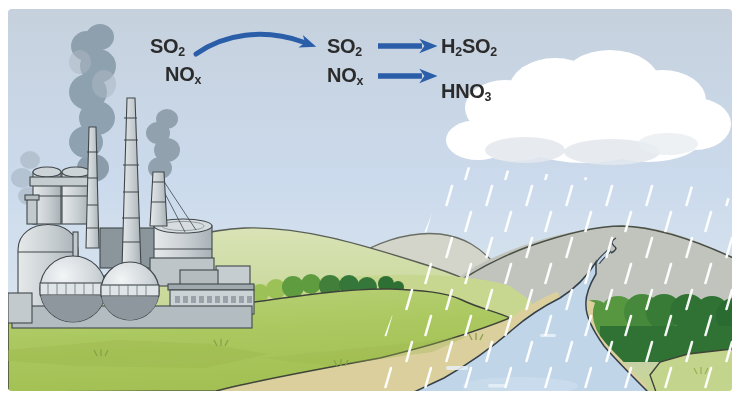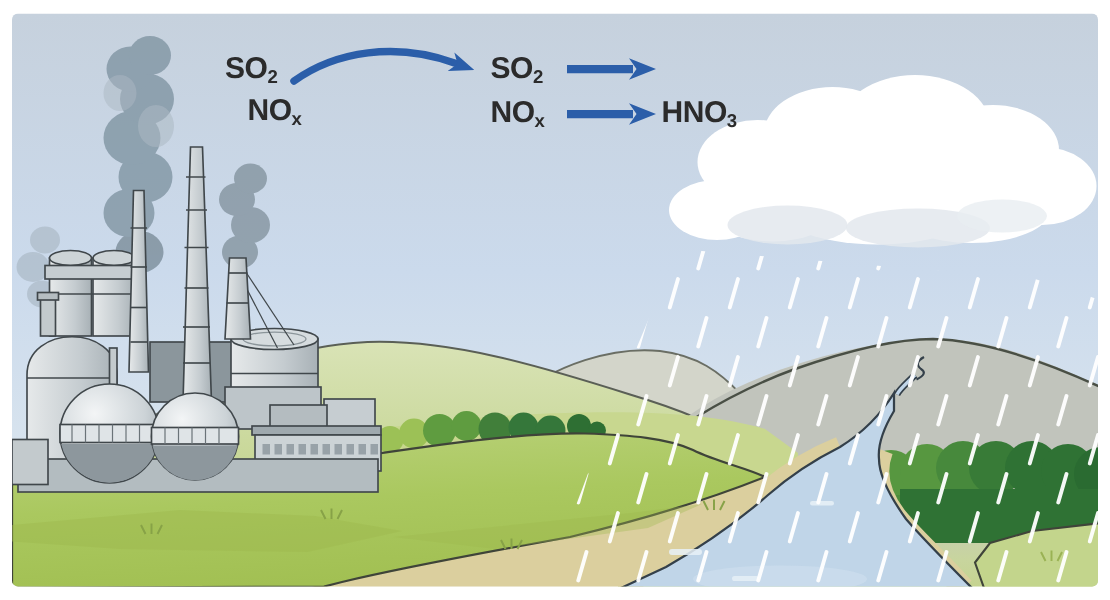--- a/index.html
+++ b/index.html
@@ -280,15 +280,16 @@
       <path d="M378,46 L422,46" style="stroke:var(--arrow-blue,#2b5ea9)" stroke-width="5.5" marker-end="url(#arrowBlue)"></path>
       <path d="M378,76 L422,76" style="stroke:var(--arrow-blue,#2b5ea9)" stroke-width="5.5" marker-end="url(#arrowBlue)"></path>
     </g>
   </g>
 </svg>
 
 <div class="lbl" style="left:150px;top:36px"><span>SO</span><sub>2</sub></div>
 <div class="lbl" style="left:165px;top:64px"><span>NO</span><sub>x</sub></div>
 <div class="lbl" style="left:327px;top:36px"><span>SO</span><sub>2</sub></div>
 <div class="lbl" style="left:327px;top:65px"><span>NO</span><sub>x</sub></div>
-<div class="lbl" style="left:441px;top:65px"><span>HNO</span><sub>3</sub></div>
+<div class="lbl" style="left:441px;top:36px"><span>H</span><sub>2</sub><span>SO</span><sub>2</sub></div>
+<div class="lbl" style="left:441px;top:81px"><span>HNO</span><sub>3</sub></div>
 
 </div>
 
 </body></html>

